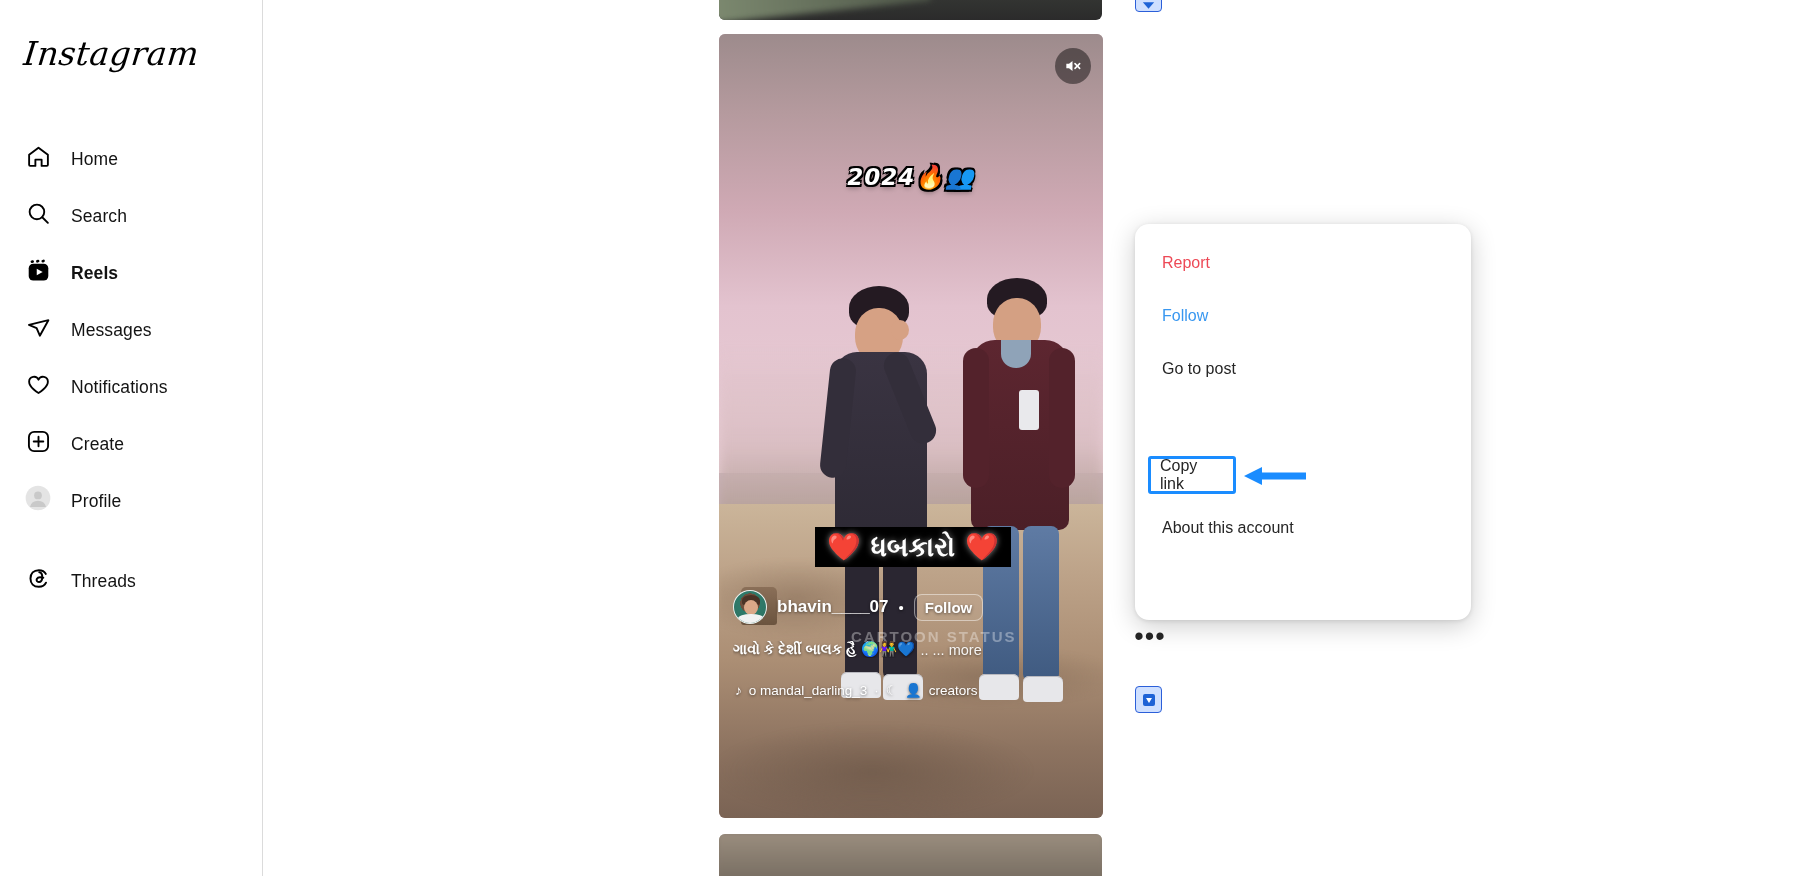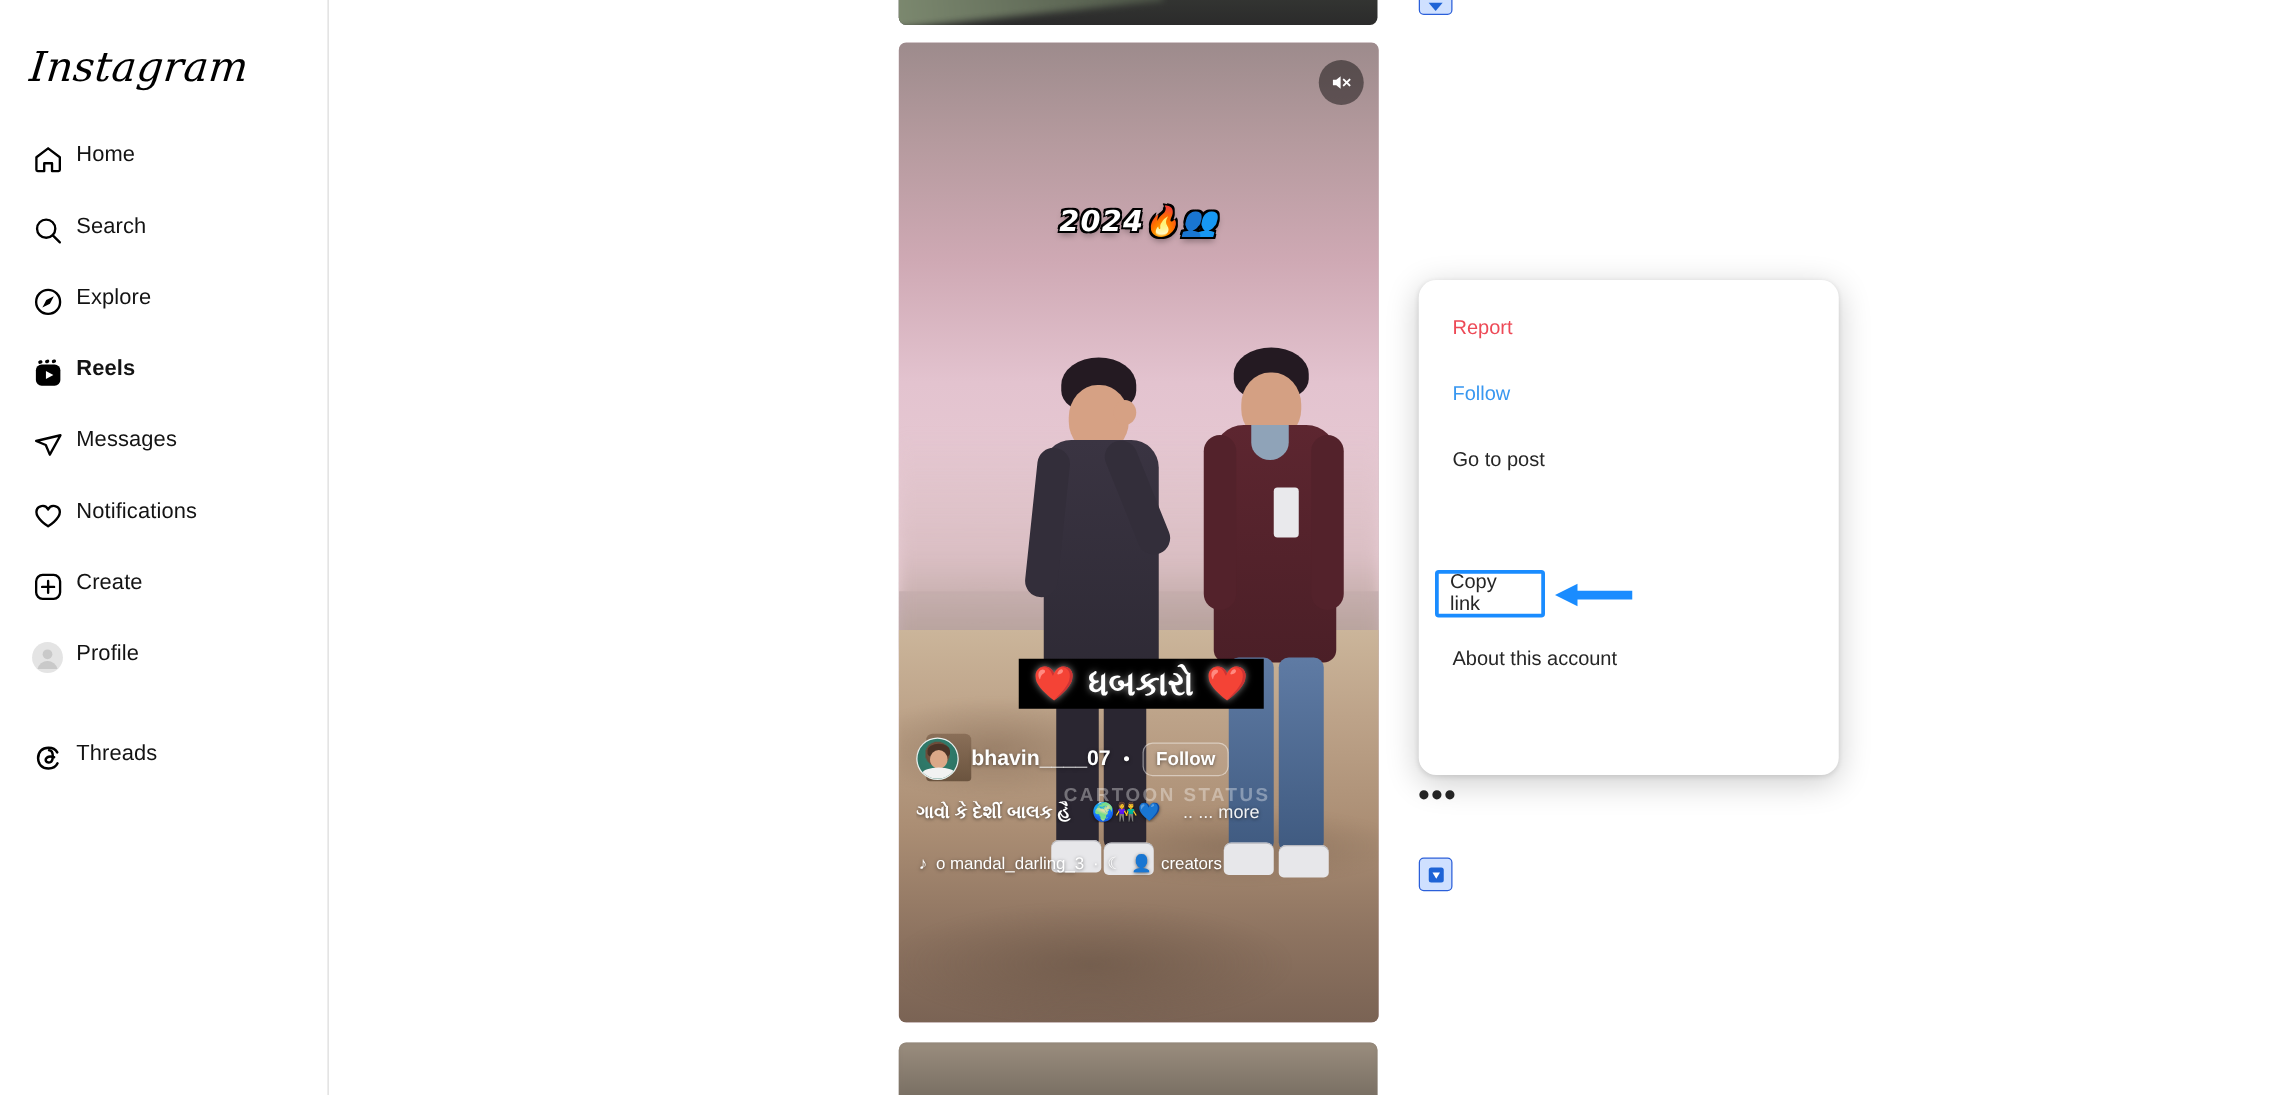--- a/index.html
+++ b/index.html
@@ -30,22 +30,22 @@
   }
   .brand {
     position: absolute; left: 24px; top: 34px;
     font-family: "DejaVu Serif", serif;
     font-size: 33px; font-style: italic; font-weight: 400;
     color: #000; letter-spacing: .3px;
     transform: skewX(-6deg);
   }
   .nav { position: absolute; left: 0; top: 113px; width: 263px; }
   .nav-item {
-    display: flex; align-items: flex-start;
-    height: 57px; padding-left: 24px; gap: 9px;
+    display: flex; align-items: flex-end;
+    height: 57px; padding-left: 24px; gap: 19px;
     cursor: pointer; color: #111;
   }
   .nav-item .ico {
     width: 28px; height: 28px; flex: none;
     display: flex; align-items: center; justify-content: center;
   }
   .nav-item .lbl { font-size: 17.5px; color: #131313; letter-spacing: .1px; }
   .nav-item.active .lbl { font-weight: 700; }
   .nav-gap { height: 23px; }
 
@@ -219,21 +219,21 @@
     font-size:15px; font-weight:700; color:#fff;
     text-shadow:0 1px 3px rgba(0,0,0,.5);
     padding:4px 10px; border-radius:8px;
     border:1px solid rgba(255,255,255,.45);
     cursor:pointer; background:rgba(255,255,255,.06);
   }
   .caption {
     position:absolute; left:14px; top:607px; right:12px;
     font-size:14.5px; color:#fff; font-weight:600;
     text-shadow:0 1px 3px rgba(0,0,0,.55);
-    display:flex; align-items:center; gap:18px; white-space:nowrap; overflow:hidden;text-align:center;
+    display:flex; align-items:center; gap:5px; white-space:nowrap; overflow:hidden;text-align:center;
   }
   .caption .more { font-weight:400; color:rgba(255,255,255,.92); }
   .audio-row {
     position:absolute; left:16px; top:648px; right:10px;
     font-size:13.5px; color:#fff; font-weight:500;
     text-shadow:0 1px 3px rgba(0,0,0,.55);
     display:flex; align-items:center; gap:7px; white-space:nowrap;
   }
 
   
@@ -310,29 +310,20 @@
       <div class="nav-item">
         <span class="ico">
           <svg width="25" height="25" viewBox="0 0 24 24" fill="none" stroke="#000" stroke-width="1.8" stroke-linecap="round">
             <circle cx="10.5" cy="10.5" r="7"></circle>
               <line x1="15.6" y1="15.6" x2="21" y2="21"></line>
           </svg>
         </span>
         <span class="lbl">Search</span>
       </div>
 
-      <div class="nav-item">
-        <span class="ico">
-          <svg width="25" height="25" viewBox="0 0 24 24" fill="none" stroke="#000" stroke-width="1.8" stroke-linejoin="round">
-            <circle cx="12" cy="12" r="9.2"></circle>
-            <polygon points="16.4,7.6 10.6,10.6 7.6,16.4 13.4,13.4" fill="#000" stroke="none"></polygon>
-          </svg>
-        </span>
-        <span class="lbl">Explore</span>
-      </div>
 
       <div class="nav-item active">
         <span class="ico">
           <svg width="25" height="25" viewBox="0 0 24 24">
             <rect x="2.6" y="5.4" width="18.8" height="16.2" rx="4.4" fill="#000"></rect>
             <polygon points="10.3,10.4 16,13.5 10.3,16.6" fill="#fff"></polygon>
             <rect x="4.4" y="2.2" width="3.3" height="2.6" rx="1.3" fill="#000" transform="rotate(-16 6 3.5)"></rect>
             <rect x="9.6" y="1.8" width="3.3" height="2.6" rx="1.3" fill="#000" transform="rotate(-16 11 3)"></rect>
             <rect x="14.8" y="1.8" width="3.3" height="2.6" rx="1.3" fill="#000" transform="rotate(-16 16 3)"></rect>
           </svg>

